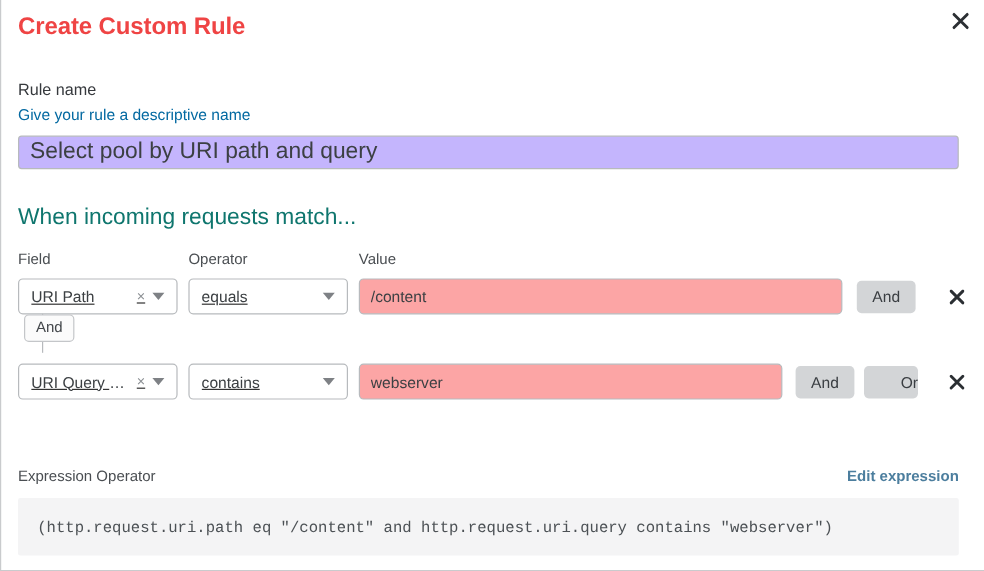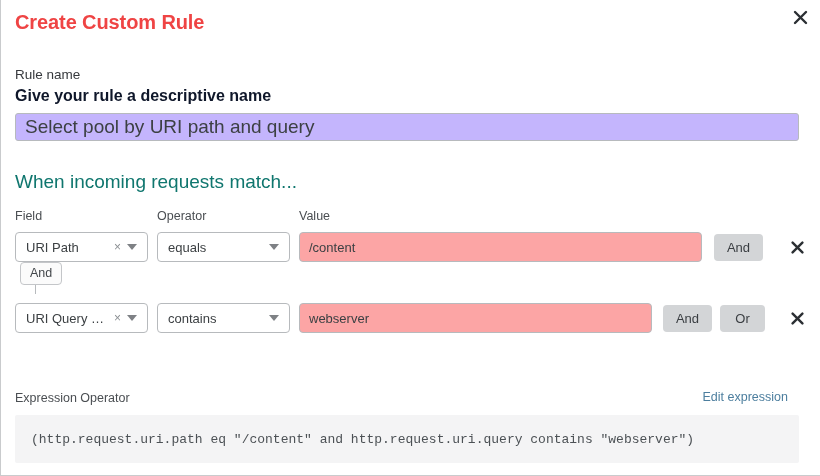--- a/index.html
+++ b/index.html
@@ -66,25 +66,24 @@
     top: 50px;
     width: 784px;
     margin-top: 16px;
   }
   .field-label {
     font-size: 13.5px;
     color: #36393d;
     line-height: 18px;
   }
   .field-help {
-    font-size: 16px;
-    color: #0f172a;
+    font-size: 13px;
+    color: #0369a1;
     line-height: 17px;
     margin-top: 3px;
-    font-weight: bold;
   }
   .text-input {
     box-sizing: border-box;
     display: block;
     width: 100%;
     height: 28px;
     margin-top: 9px;
     padding: 0 9px;
     font-family: "Liberation Sans", sans-serif;
     font-size: 19px;
@@ -138,20 +137,21 @@
     box-sizing: border-box;
     height: 30px;
     background: #ffffff;
     border: 1px solid #b7babd;
     border-radius: 4px;
     display: flex;
     align-items: center;
     padding: 0 4px 0 10px;
     cursor: pointer;
     z-index: 2;
+    text-decoration: underline;
   }
   .select-box .sel-text {
     flex: 1 1 auto;
     font-size: 13px;
     color: #3c4043;
     white-space: nowrap;
     overflow: hidden;
     text-overflow: ellipsis;
   }
   .select-box .sel-clear {
@@ -203,21 +203,21 @@
     font-family: "Liberation Sans", sans-serif;
     font-size: 13px;
     line-height: 27px;
     text-align: center;
     cursor: pointer;
     padding: 0;
     z-index: 2;
   }
   .btn-and-r1 { left: 699px; width: 49px; }
   .btn-and-r2 { left: 648px; width: 49px; }
-  .btn-or-r2  { left: 705px; width: 45px; }
+  .btn-or-r2  { left: 705px; width: 45px; text-align: right; }
 
   .delete-btn {
     position: absolute;
     left: 769px;
     top: 2px;
     width: 26px;
     height: 26px;
     display: flex;
     align-items: center;
     justify-content: center;
@@ -274,27 +274,28 @@
     position: relative;
     height: 18px;
   }
   .preview-label {
     font-size: 12.5px;
     color: #4a4e52;
     line-height: 18px;
   }
   .preview-edit-link {
     position: absolute;
-    right: 11px;
+    right: 0;
     top: 0;
     font-size: 12.5px;
     line-height: 18px;
     color: #4c7e9e;
     text-decoration: none;
     cursor: pointer;
+    font-weight: bold;
   }
   .preview-box {
     box-sizing: border-box;
     margin-top: 9px;
     width: 100%;
     height: 48px;
     background: #f4f4f5;
     border: none;
     border-radius: 2px;
     display: flex;

